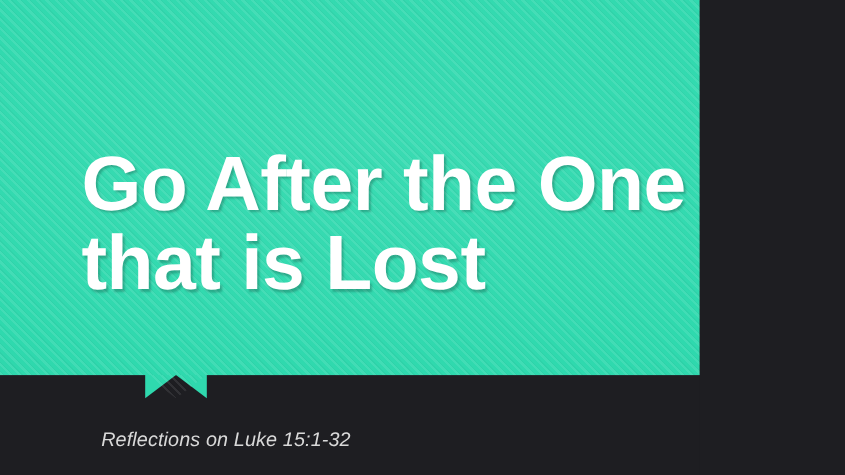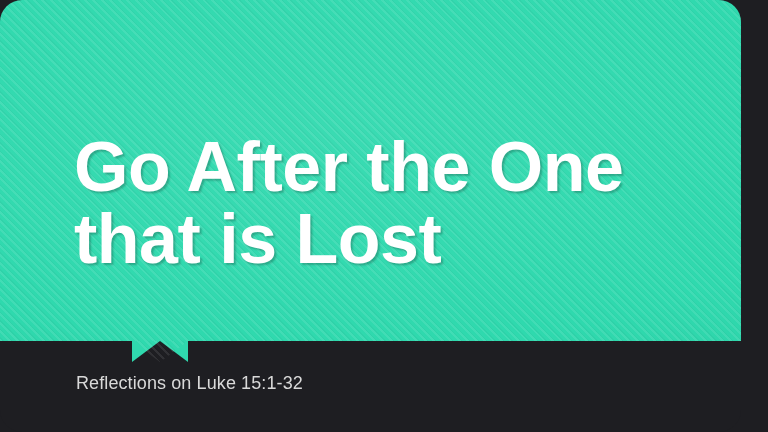--- a/index.html
+++ b/index.html
@@ -3,26 +3,25 @@
 <meta charset="utf-8">
 <style>
   html, body {
     margin: 0;
     padding: 0;
     background: #1e1e22;
   }
 
   #slide {
     position: relative;
-    width: 741px;
+    width: 636px;
     height: 432px;
     overflow: hidden;
     background: #1e1e22;
     font-family: "Liberation Sans", sans-serif;
-    border-radius: 22px;
     -webkit-font-smoothing: antialiased;
   }
 
   
   #banner {
     position: absolute;
     left: 0;
     top: 0;
     width: 768px;
     height: 341px;
@@ -103,26 +102,27 @@
     width: 768px;
     height: 91px;
     background: #1e1e22;
     z-index: -1;
   }
 
   #subtitle {
     position: absolute;
     left: 76px;
     top: 372px;
-    margin: 0;
+    margin: 16px;
     font-size: 18px;
     line-height: 22px;
     font-weight: 400;
     letter-spacing: 0.1px;
     color: #d9d9d9;
+    font-style: italic;
   }
 </style>
 </head>
 <body>
 
 <div id="slide">
 
   <div id="subtitle-band"></div>
 
   <div id="banner">

